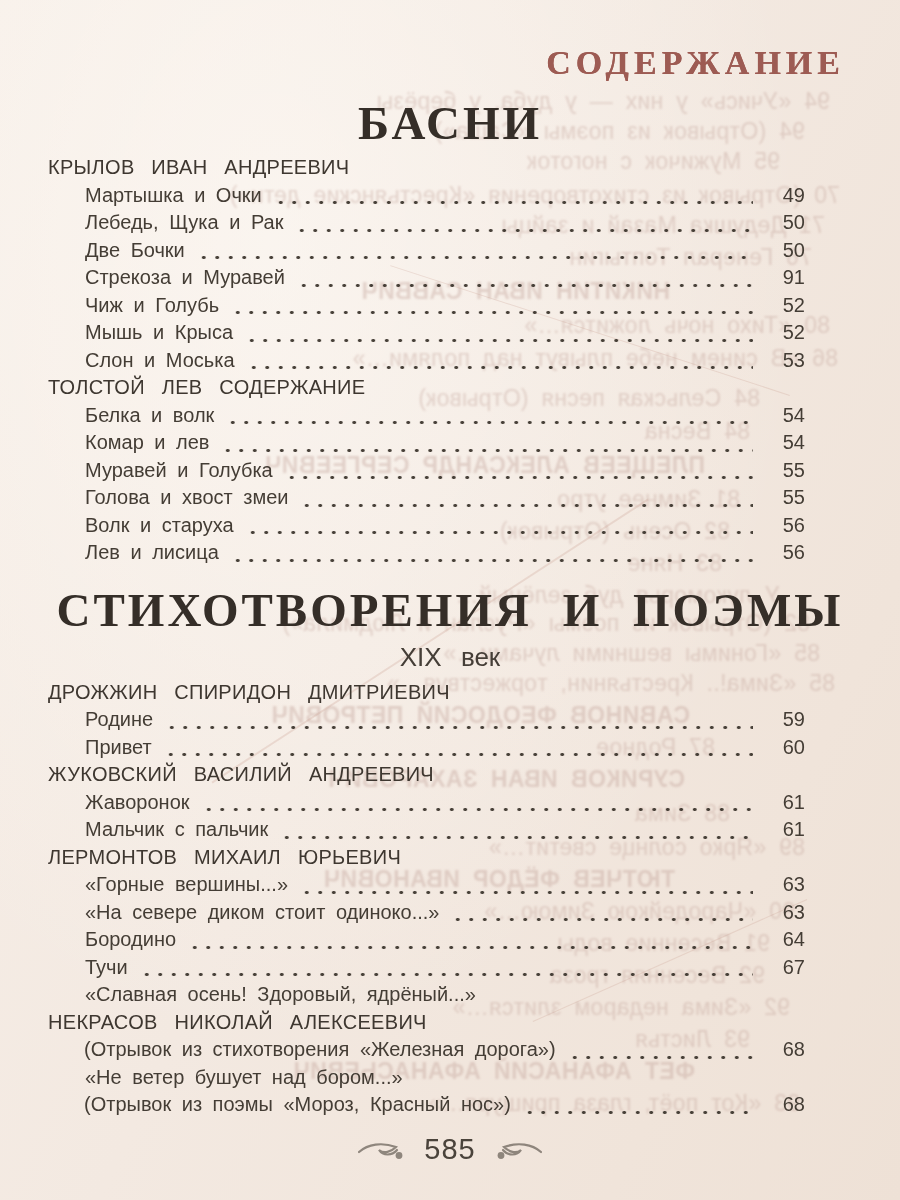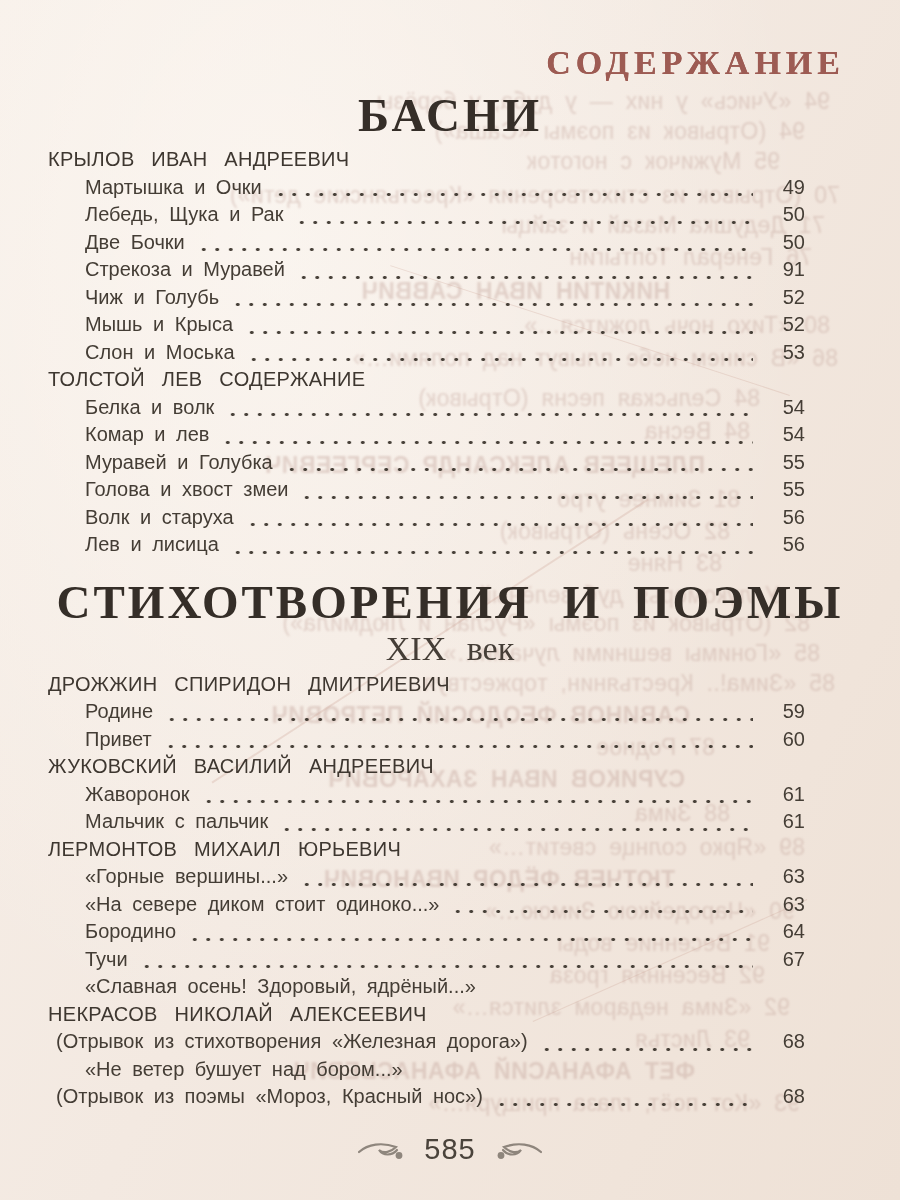--- a/index.html
+++ b/index.html
@@ -40,45 +40,45 @@
 
   
   .contents-header{
     position:absolute;top:44px;right:55px;
     font-family:"Liberation Serif",serif;font-weight:bold;
     font-size:34px;letter-spacing:5px;
     color:#9d5b53;
     text-shadow:0 0 .6px #9d5b53;
   }
 
-  .toc{position:absolute;left:0;right:0;top:90px;}
+  .toc{position:absolute;left:0;right:0;top:98px;}
 
   .sec-title{
     font-family:"Liberation Serif",serif;font-weight:bold;
     font-size:47px;line-height:50px;letter-spacing:3px;word-spacing:16px;
     color:#352e28;text-align:center;margin:0 0 6px 0;
   }
   .sec-title.later{margin-top:18px;}
   .sec-sub{
-    font-size:34px;line-height:28px;word-spacing:12px;
-    color:#453e37;text-align:center;margin:8px 0;font-family:Liberation Serif, serif;
+    font-size:26px;line-height:28px;word-spacing:12px;
+    color:#453e37;text-align:center;margin:8px 0;
   }
 
   .row{
     display:flex;align-items:baseline;
     height:27.5px;line-height:27.5px;
     padding-right:95px;
     font-size:20px;color:#443d35;
   }
   .row.author{
     padding-left:48px;
     word-spacing:11px;letter-spacing:.3px;color:#3e3730;
   }
   .row.entry{padding-left:85px;word-spacing:5px;}
-  .row.entry.cont{padding-left:56px;}
+  .row.entry.cont{padding-left:84px;}
   .row .t{white-space:nowrap;}
   .leader{
     flex:1;align-self:flex-end;
     height:8px;margin:0 10px 4px 12px;
     background-image:radial-gradient(circle,rgba(62,55,47,.95) 1.5px,transparent 2px);
     background-size:13.5px 5px;background-repeat:repeat-x;background-position:left bottom;
   }
   .pg{min-width:42px;text-align:right;white-space:nowrap;}
 
   .footer{

